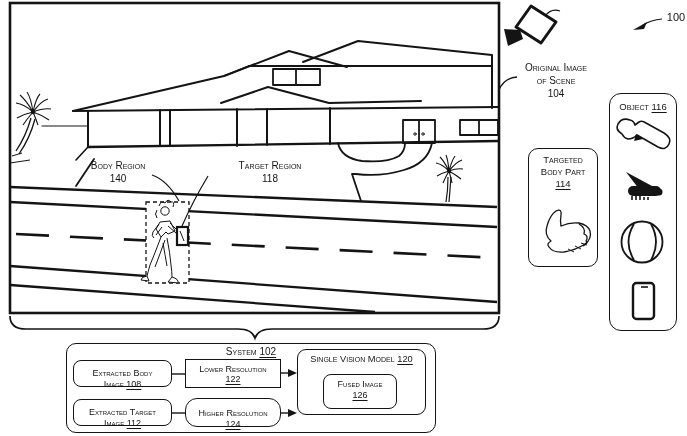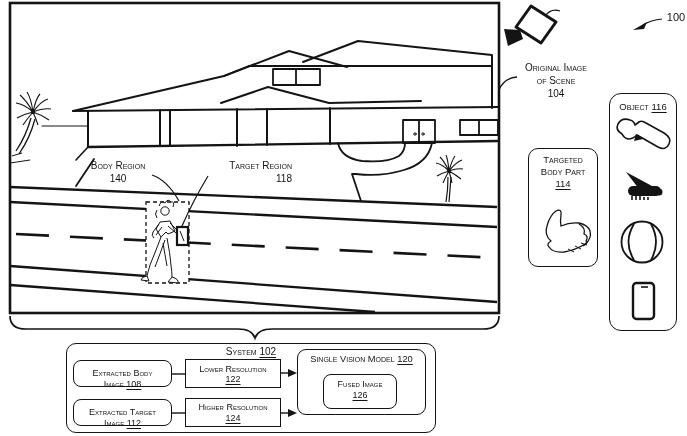--- a/index.html
+++ b/index.html
@@ -159,21 +159,21 @@
     <div>Original Image</div>
     <div>of Scene</div>
     <div class="digits">104</div>
   </div>
 
   <div class="lbl" style="left:80px;top:159px;width:76px;">
     <div>Body Region</div>
     <div class="digits">140</div>
   </div>
 
-  <div class="lbl" style="left:216px;top:159px;width:76px;text-align:right;">
+  <div class="lbl" style="left:232px;top:159px;width:76px;">
     <div>Target Region</div>
     <div class="digits">118</div>
   </div>
 
   <div class="box" style="left:528px;top:148px;width:70px;height:119px;border-radius:10px;font-size:9.5px;line-height:12px;padding-top:5px;">
     <div>Targeted</div>
     <div>Body Part</div>
     <div><span class="u digits">114</span></div>
   </div>
 
@@ -198,21 +198,21 @@
     <div>Lower Resolution</div>
     <div><span class="u digits">122</span></div>
   </div>
 
   <div class="box sys-node" style="left:73px;top:399px;width:99px;height:27px;border-radius:8px;">
     <div>Extracted Target</div>
     <div><span>Image</span>
          <span class="u digits">112</span></div>
   </div>
 
-  <div class="box sys-node" style="left:185px;top:398px;width:96px;height:29px;border-radius:0;padding-top:3px;">
+  <div class="box sys-node" style="left:185px;top:398px;width:96px;height:29px;border-radius:12px;padding-top:9px;">
     <div>Higher Resolution</div>
     <div><span class="u digits">124</span></div>
   </div>
 
   <div class="box" style="left:297px;top:349px;width:129px;height:66px;border-radius:9px;font-size:9.3px;padding-top:4px;">
     <span>Single Vision Model</span>
     <span class="u digits">120</span>
     <div class="box sys-node" style="left:25px;top:24px;width:74px;height:35px;border-radius:8px;padding-top:4px;">
       <div>Fused Image</div>
       <div><span class="u digits">126</span></div>

